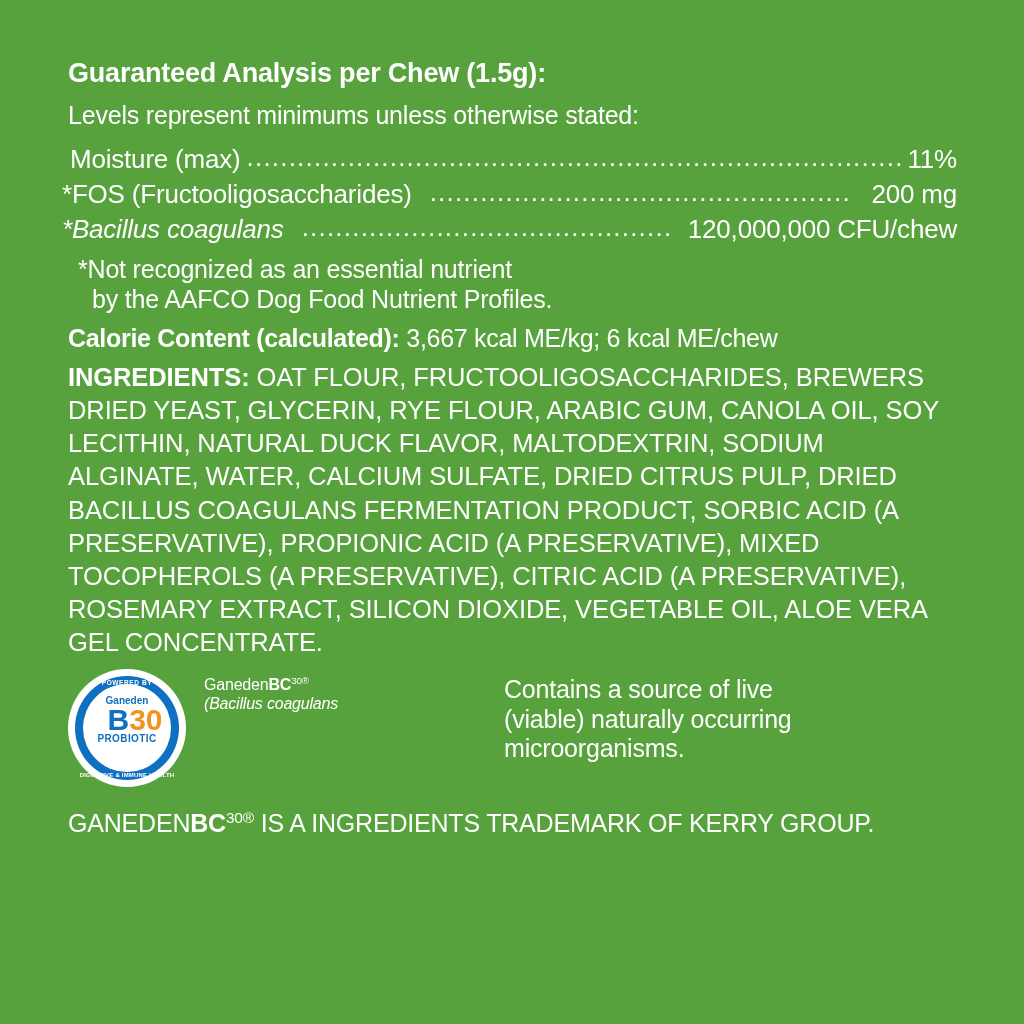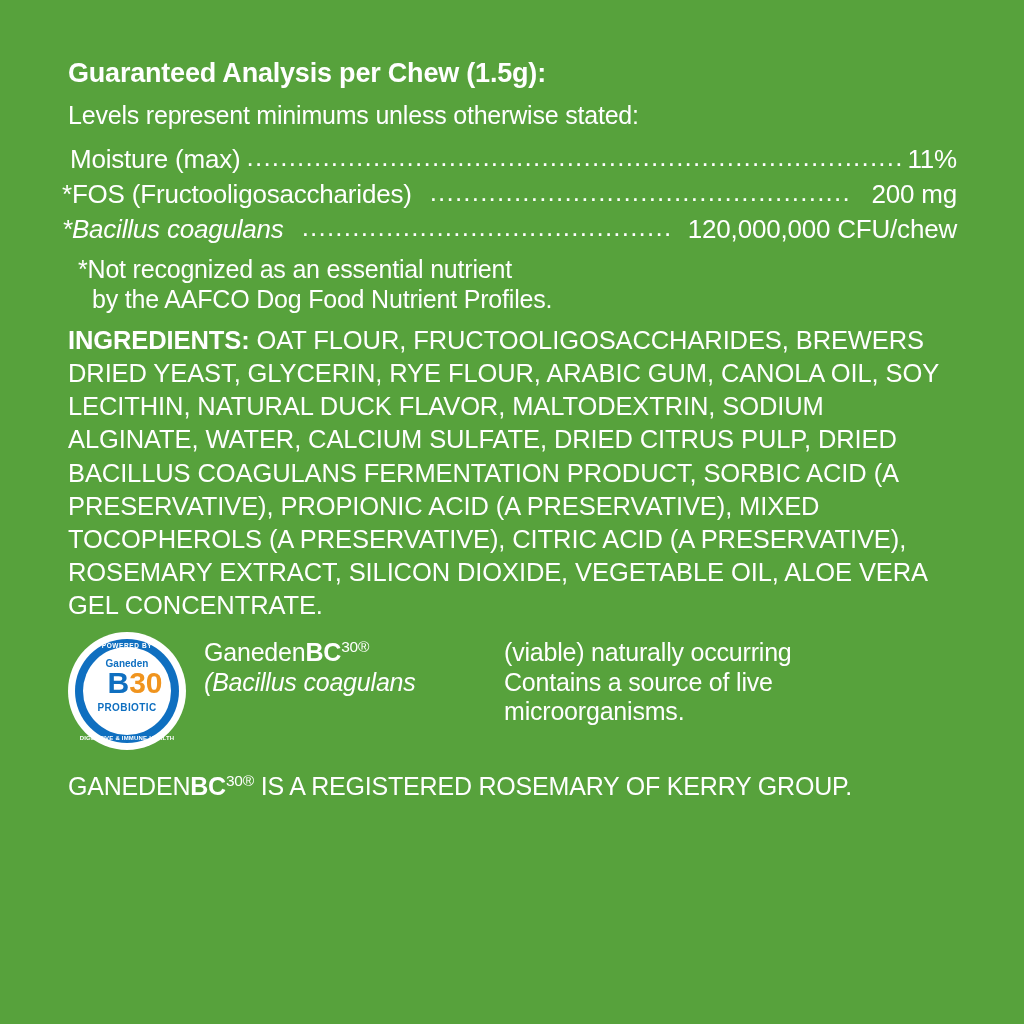--- a/index.html
+++ b/index.html
@@ -137,41 +137,41 @@
     top: 36px; left: 16px; right: 0;
     text-align: center;
     color: #0f6fc0;
     font-size: 30px;
     font-weight: bold;
     line-height: 1;
   }
   .badge .b30 .orange { color: #f0941e; }
   .badge .probiotic {
     position: absolute;
-    top: 70px; left: 0; right: 0;
+    top: 64px; left: 0; right: 0;
     text-align: center;
     color: #0f6fc0;
     font-size: 10px;
     font-weight: bold;
     letter-spacing: 0.4px;
   }
   .badge .health {
     position: absolute;
     bottom: 9px; left: 0; right: 0;
     text-align: center;
     color: #ffffff;
     font-size: 6px;
     font-weight: bold;
     letter-spacing: 0.2px;
   }
 
   .brandcol {
     flex: 0 0 auto;
     width: 300px;
-    font-size: 25px;
+    font-size: 16px;
     line-height: 1.17;
     letter-spacing: -0.2px;
     padding-top: 6px;
   }
   .brandcol .ln1 b { font-weight: bold; }
   .brandcol sup { font-size: 0.62em; vertical-align: super; }
   .brandcol .sp { font-style: italic; }
 
   .claimcol {
     flex: 1 1 auto;
@@ -218,20 +218,24 @@
       <span class="val">120,000,000 CFU/chew</span>
     </div>
 
   </div>
 
   <div class="note">
     <span>*Not recognized as an essential nutrient</span>
     <span class="l2">by the AAFCO Dog Food Nutrient Profiles.</span>
   </div>
 
+  <div class="calorie">
+    <b>Calorie Content (calculated):</b>
+    <span>3,667 kcal ME/kg; 6 kcal ME/chew</span>
+  </div>
 
   <div class="ingredients">
     <b>INGREDIENTS:</b>
     <span>OAT FLOUR, FRUCTOOLIGOSACCHARIDES, BREWERS DRIED YEAST, GLYCERIN, RYE FLOUR, ARABIC GUM, CANOLA OIL, SOY LECITHIN, NATURAL DUCK FLAVOR, MALTODEXTRIN, SODIUM ALGINATE, WATER, CALCIUM SULFATE, DRIED CITRUS PULP, DRIED BACILLUS COAGULANS FERMENTATION PRODUCT, SORBIC ACID (A PRESERVATIVE), PROPIONIC ACID (A PRESERVATIVE), MIXED TOCOPHEROLS (A PRESERVATIVE), CITRIC ACID (A PRESERVATIVE), ROSEMARY EXTRACT, SILICON DIOXIDE, VEGETABLE OIL, ALOE VERA GEL CONCENTRATE.</span>
   </div>
 
   <div class="bottom">
 
     <div class="badge">
       <div class="ring"></div>
@@ -246,24 +250,24 @@
     </div>
 
     <div class="brandcol">
       <div class="ln1">
         <span>Ganeden</span><b>BC</b><sup>30</sup><sup>®</sup>
       </div>
       <div class="sp">(Bacillus coagulans</div>
     </div>
 
     <div class="claimcol">
+      <div>Contains a source of live</div>
       <div>(viable) naturally occurring</div>
-      <div>Contains a source of live</div>
       <div>microorganisms.</div>
     </div>
 
   </div>
 
   <div class="trademark">
-    <span>GANEDEN</span><b>BC</b><sup>30</sup><sup>®</sup><span> IS A REGISTERED ROSEMARY OF KERRY GROUP.</span>
+    <span>GANEDEN</span><b>BC</b><sup>30</sup><sup>®</sup><span> IS A INGREDIENTS TRADEMARK OF KERRY GROUP.</span>
   </div>
 
 </div>
 
 </body></html>

